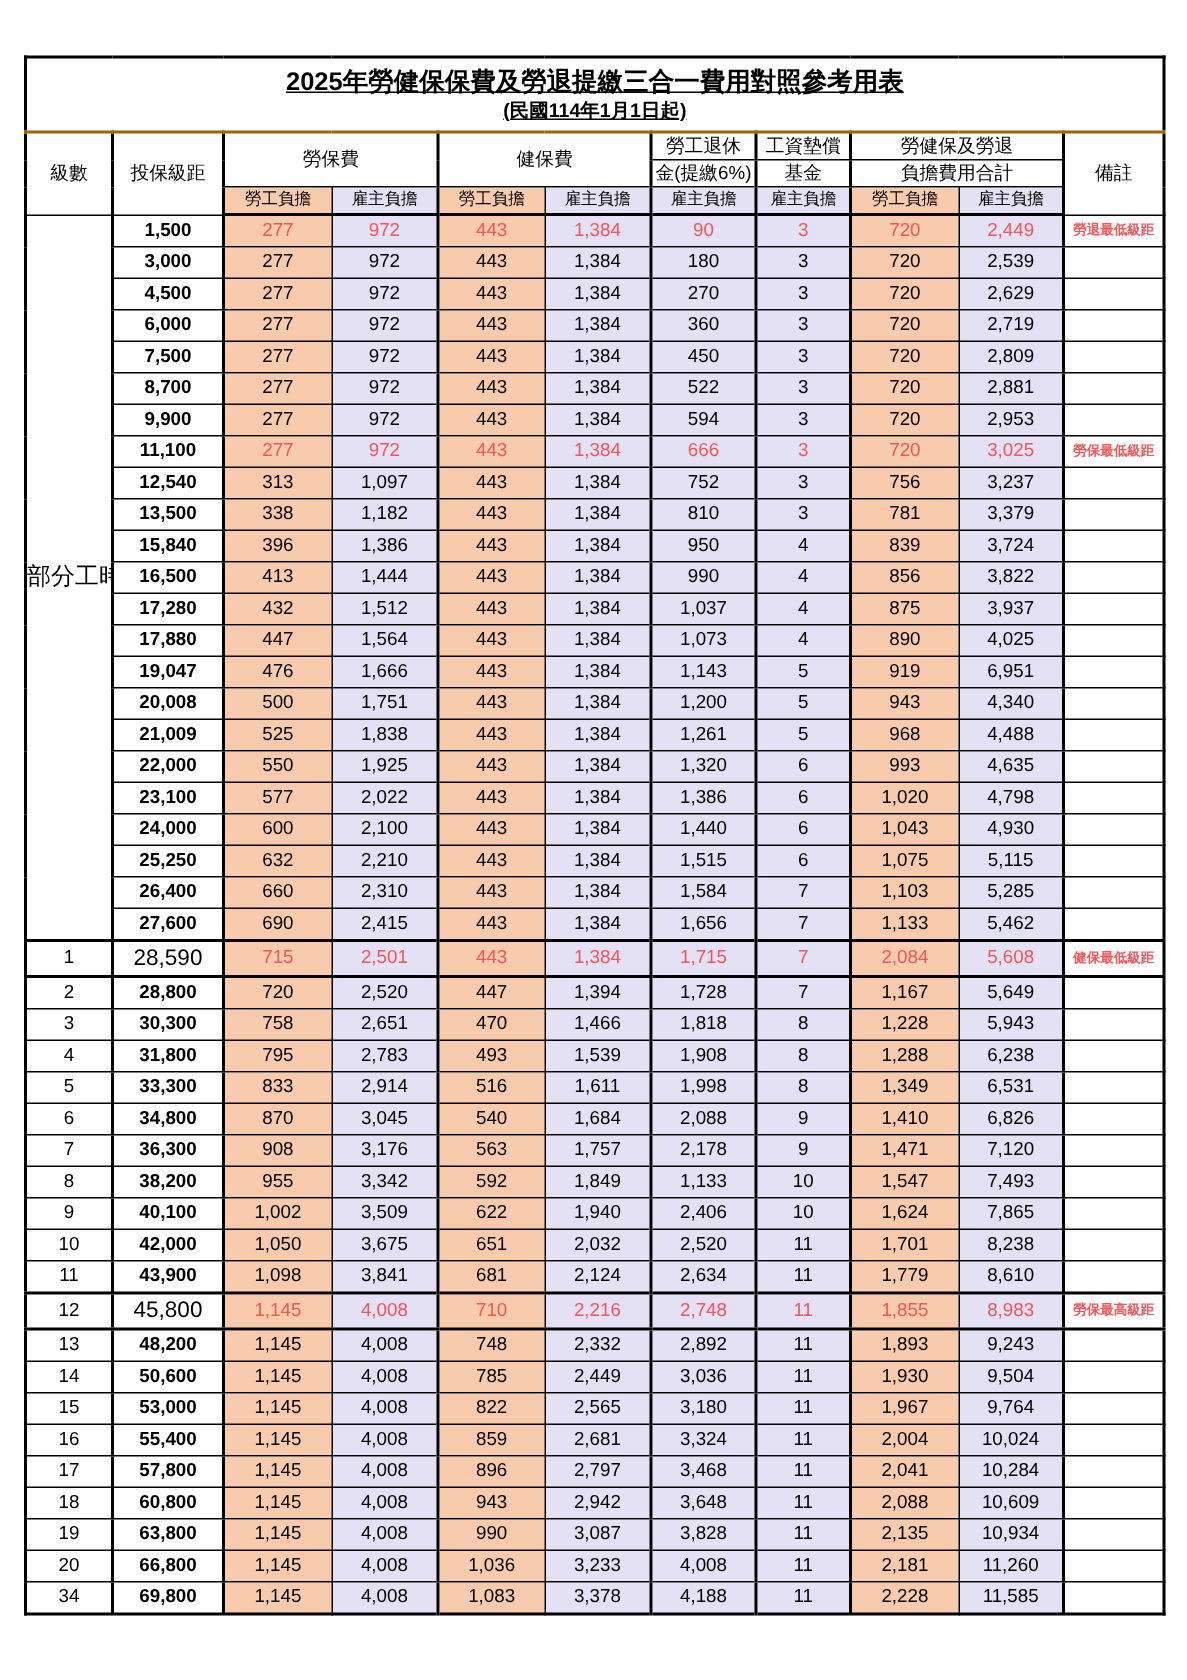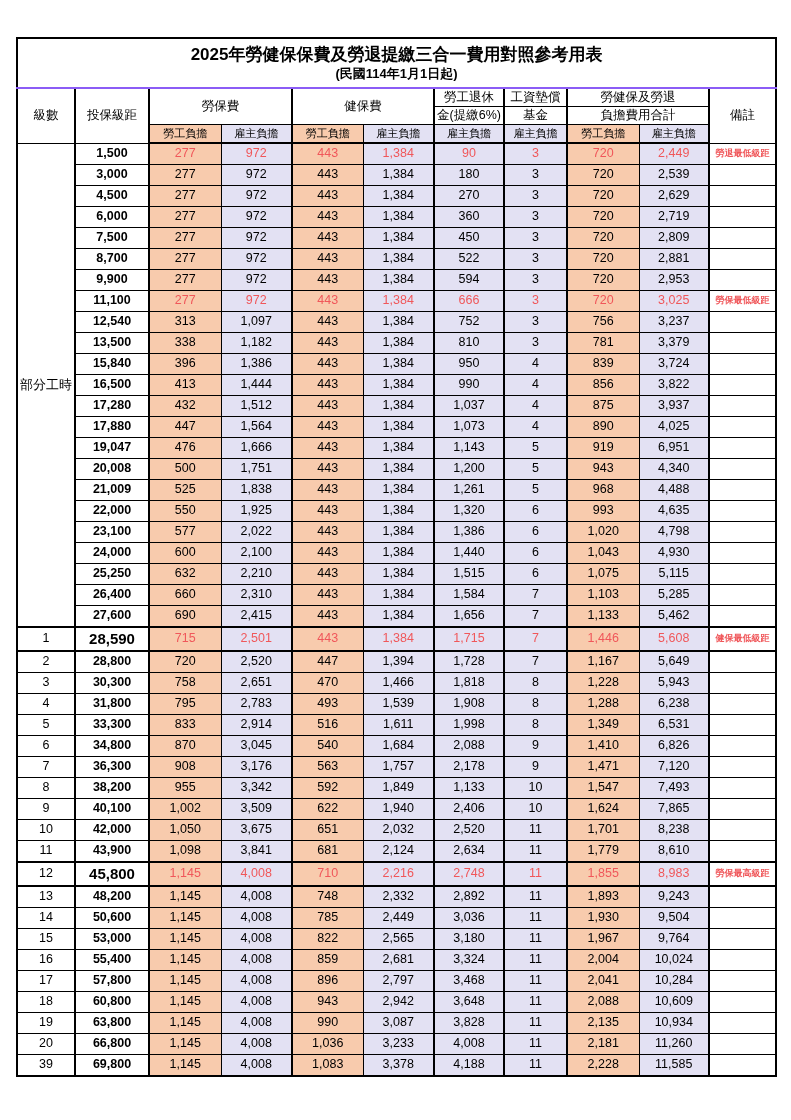--- a/index.html
+++ b/index.html
@@ -5,37 +5,37 @@
   html,body{margin:0;padding:0;}
   body{
     width:791px;height:1120px;background:#ffffff;position:relative;
     font-family:"Liberation Sans","DejaVu Sans",sans-serif;color:#000;
   }
   .sheet{position:absolute;left:16px;top:37px;}
   table{border-collapse:collapse;table-layout:fixed;width:759px;border:2px solid #000;background:#fff;}
   td{border:1px solid #000;text-align:center;vertical-align:middle;padding:0;
      overflow:hidden;white-space:nowrap;font-size:12.5px;line-height:1.25;}
   
-  .title-cell{border-bottom:2px solid #8b5cf6;height:48px;}
+  .title-cell{border-bottom:2px solid #a16207;height:48px;text-decoration:underline;}
   .title-main{font-size:17px;font-weight:bold;}
   .title-sub{font-size:13px;font-weight:bold;}
   
   .hr td{height:17px;font-size:12.5px;}
   .subhead td{border-bottom-width:2px;font-size:11px;}
   
   .gb{border-left-width:2px;}
   
   .emp{background:#F8CBAD;}
   .er{background:#E3E1F3;}
   
   tbody td{height:20px;}
-  .group-label{font-size:13px;}
+  .group-label{font-size:16px;}
   .bracket{font-size:12.5px;font-weight:bold;}
   .row-em td{border-top-width:2px;border-bottom-width:2px;height:22px;}
-  .em-bracket{font-size:15px;font-weight:bold;margin-top:44px;}
+  .em-bracket{font-size:15px;font-weight:normal;margin-top:44px;}
   .row-red .val{color:#F0575A;}
   .note{font-size:9px;font-weight:bold;color:#F0575A;padding:0 1px;}
 </style>
 </head>
 <body>
 
 <div class="sheet">
   <table>
     <colgroup>
       <col style="width:58px">
@@ -363,21 +363,21 @@
         </tr>
         <tr class="row-em row-red">
           <td class="level">1</td>
           <td class="bracket gb em-bracket">28,590</td>
           <td class="emp gb val">715</td>
           <td class="er val">2,501</td>
           <td class="emp gb val">443</td>
           <td class="er val">1,384</td>
           <td class="er gb val">1,715</td>
           <td class="er gb val">7</td>
-          <td class="emp gb val">1,446</td>
+          <td class="emp gb val">2,084</td>
           <td class="er val">5,608</td>
           <td class="note gb">健保最低級距</td>
         </tr>
         <tr>
           <td class="level">2</td>
           <td class="bracket gb">28,800</td>
           <td class="emp gb val">720</td>
           <td class="er val">2,520</td>
           <td class="emp gb val">447</td>
           <td class="er val">1,394</td>
@@ -615,21 +615,21 @@
           <td class="er val">4,008</td>
           <td class="emp gb val">1,036</td>
           <td class="er val">3,233</td>
           <td class="er gb val">4,008</td>
           <td class="er gb val">11</td>
           <td class="emp gb val">2,181</td>
           <td class="er val">11,260</td>
           <td class="note gb"></td>
         </tr>
         <tr>
-          <td class="level">39</td>
+          <td class="level">34</td>
           <td class="bracket gb">69,800</td>
           <td class="emp gb val">1,145</td>
           <td class="er val">4,008</td>
           <td class="emp gb val">1,083</td>
           <td class="er val">3,378</td>
           <td class="er gb val">4,188</td>
           <td class="er gb val">11</td>
           <td class="emp gb val">2,228</td>
           <td class="er val">11,585</td>
           <td class="note gb"></td>

